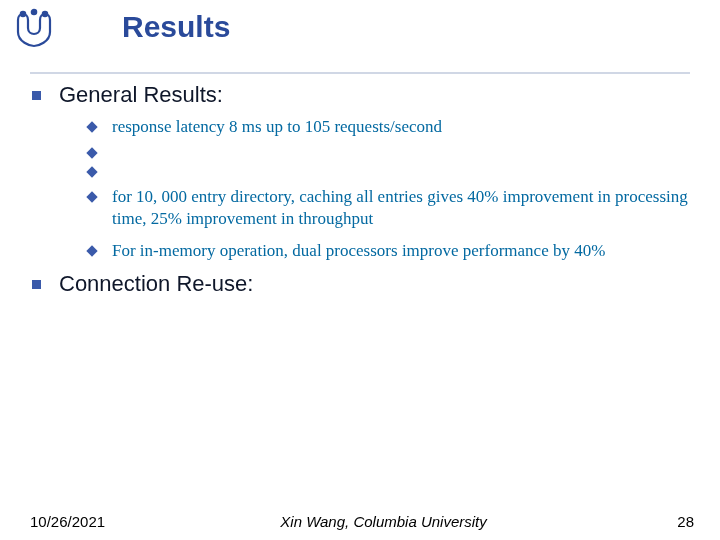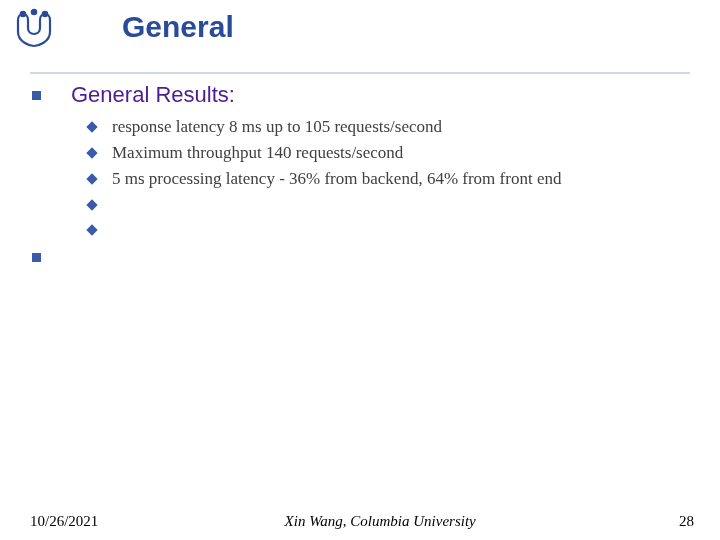--- a/index.html
+++ b/index.html
@@ -4,83 +4,86 @@
 <style>
   * { box-sizing: border-box; margin: 0; padding: 0; }
   html, body { width: 720px; height: 540px; background: #fff; font-family: "Times New Roman", Times, serif; color: #000; }
   .slide { position: relative; width: 720px; height: 540px; }
   .logo { position: absolute; left: 12px; top: 6px; }
   .title { position: absolute; left: 122px; top: 10px; font-family: Arial, Helvetica, sans-serif; font-weight: 700; font-size: 30px; color: #2a4a9a; }
   .rule { position: absolute; left: 30px; top: 72px; width: 660px; height: 2px; background: #d0d7e5; }
   .body { position: absolute; left: 32px; top: 82px; right: 20px; }
   .lvl1 { display: flex; align-items: flex-start; margin-bottom: 8px; }
   .sqbullet { width: 9px; height: 9px; background: #3a5aaa; margin-top: 9px; margin-right: 18px; flex: none; }
-  .lvl1-text { font-family: Arial, Helvetica, sans-serif; font-size: 22px; color: #4c1d95; line-height: 1.2; margin-left: 12px; }
+  .lvl1-text { font-family: Arial, Helvetica, sans-serif; font-size: 22px; color: #0f172a; line-height: 1.2; }
   .sublist { margin-left: 56px; margin-bottom: 10px; }
   .lvl2 { display: flex; align-items: flex-start; margin-bottom: 4px; }
   .diamond { width: 8px; height: 8px; background: #3a5aaa; transform: rotate(45deg); margin-top: 7px; margin-right: 16px; flex: none; }
-  .lvl2-text { font-family: "Times New Roman", Times, serif; font-size: 17px; line-height: 1.28; color: #404040; max-width: 580px; }
+  .lvl2-text { font-family: "Times New Roman", Times, serif; font-size: 17px; line-height: 1.28; color: #0369a1; max-width: 580px; }
   .tight { margin-bottom: 4px; }
-  .footer { position: absolute; left: 0; right: 0; bottom: 10px; display: flex; justify-content: flex-end; align-items: flex-end; font-family: Liberation Serif, serif; font-size: 15px; padding: 0 26px 0 30px; }
+  .footer { position: absolute; left: 0; right: 0; bottom: 10px; display: flex; justify-content: flex-end; align-items: flex-end; font-family: Liberation Sans, sans-serif; font-size: 15px; padding: 0 26px 0 30px; }
   .footer-center { font-style: italic; text-align: center; flex: 1; }
   .footer-right { min-width: 32px; text-align: right; }
 </style>
 </head>
 <body>
 
 <div class="slide">
   <div class="logo">
     <svg width="44" height="42" viewBox="0 0 44 42">
       <g fill="none" stroke="#2a4a9a" stroke-width="2.2">
         <path d="M6 14 C6 6 16 6 16 14 L16 22 C16 30 28 30 28 22 L28 14 C28 6 38 6 38 14"></path>
         <path d="M6 14 L6 26 C6 36 18 40 22 40 C26 40 38 36 38 26 L38 14"></path>
         <circle cx="11" cy="8" r="2.2" fill="#2a4a9a"></circle>
         <circle cx="22" cy="6" r="2.2" fill="#2a4a9a"></circle>
         <circle cx="33" cy="8" r="2.2" fill="#2a4a9a"></circle>
       </g>
     </svg>
   </div>
 
-  <div class="title">General</div>
+  <div class="title">Results</div>
   <div class="rule"></div>
 
   <div class="body">
 
     <div class="lvl1">
       <div class="sqbullet"></div>
       <div class="lvl1-text">General Results:</div>
     </div>
     <div class="sublist">
       <div class="lvl2">
           <div class="diamond"></div>
           <div class="lvl2-text">response latency 8 ms up to 105 requests/second</div>
         </div>
       <div class="lvl2">
           <div class="diamond"></div>
-          <div class="lvl2-text">Maximum throughput 140 requests/second</div>
-        </div>
-      <div class="lvl2">
-          <div class="diamond"></div>
-          <div class="lvl2-text">5 ms processing latency - 36% from backend, 64% from front end</div>
         </div>
       <div class="lvl2">
           <div class="diamond"></div>
         </div>
     </div>
 
 
+    <div class="sublist">
+      <div class="lvl2">
+          <div class="diamond"></div>
+          <div class="lvl2-text">for 10, 000 entry directory,  caching all entries gives 40% improvement in processing time, 25% improvement in throughput</div>
+        </div>
+    </div>
 
     <div class="sublist">
       <div class="lvl2">
           <div class="diamond"></div>
+          <div class="lvl2-text">For in-memory operation, dual processors improve performance by 40%</div>
         </div>
     </div>
 
     <div class="lvl1">
       <div class="sqbullet"></div>
+      <div class="lvl1-text">Connection Re-use:</div>
     </div>
 
   </div>
 
   <div class="footer">
     <div>10/26/2021</div>
     <div class="footer-center">Xin Wang, Columbia University</div>
     <div class="footer-right">28</div>
   </div>
 </div>

